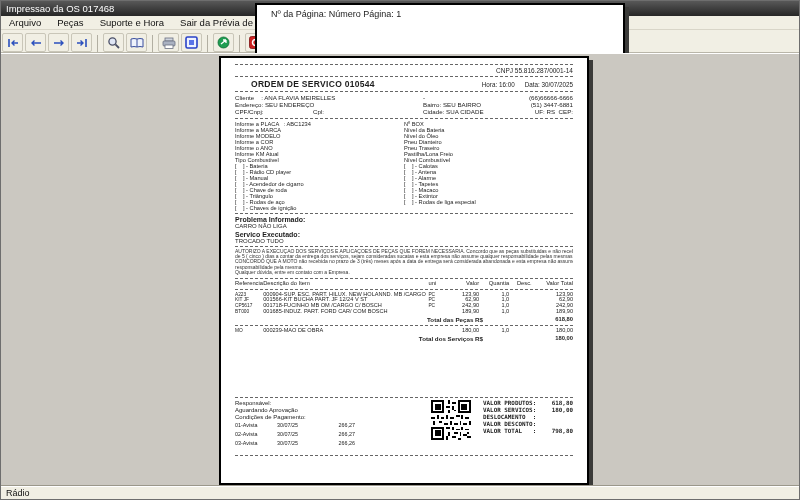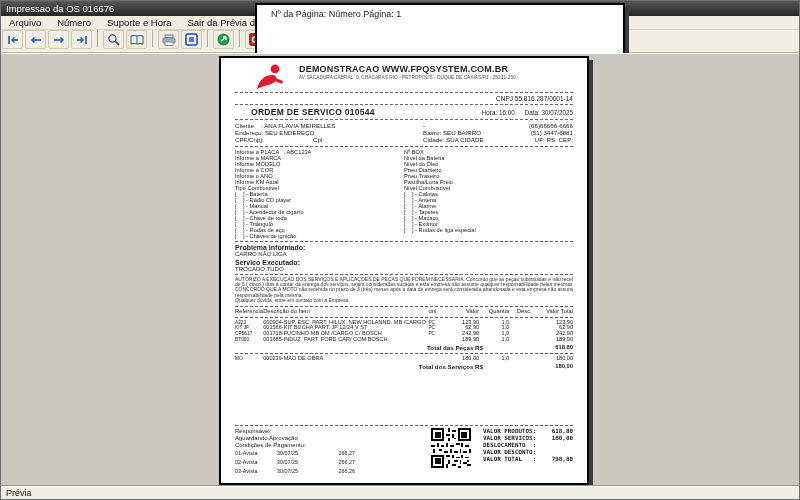--- a/index.html
+++ b/index.html
@@ -7,21 +7,21 @@
   .window { position:relative; width:800px; height:500px; background:#d2cfc8; overflow:hidden; border:1px solid #6e6e6e; }
 
   
   .titlebar { height:15px; background:linear-gradient(#585858,#262626); color:#fff; font-size:9.5px; line-height:15px; padding-left:5px; }
 
   
   .menubar { height:14px; background:#f1efe4; display:flex; align-items:flex-start; font-size:9.5px; color:#111; border-bottom:1px solid #d8d5c8; }
   .menu-item { padding:0 8px; height:14px; line-height:14px; cursor:default; }
 
   
-  .toolbar { height:23px; background:#f1efe4; display:flex; align-items:flex-start; padding:0 0; border-bottom:1px solid #b9b6a9; }
+  .toolbar { height:23px; background:#f1efe4; display:flex; align-items:flex-end; padding:0 0; border-bottom:1px solid #b9b6a9; }
   .tb-btn { width:21px; height:19px; display:flex; align-items:center; justify-content:center; border:1px solid #c9c6b8; border-radius:2px; background:linear-gradient(#fbfaf4,#ecead e0); margin:0 1px; }
   .tb-btn svg { display:block; }
   .tb-sep { width:1px; height:17px; background:#b2afa2; margin:0 4px; }
   .zoom-combo { display:flex; align-items:center; margin-left:28px; }
   .zoom-box { width:22px; height:16px; background:#fff; border:1px solid #828282; font-size:9px; line-height:14px; padding-left:3px; }
   .zoom-arrow { width:13px; height:16px; background:linear-gradient(#f4f3ec,#d9d6c9); border:1px solid #828282; border-left:none; display:flex; align-items:center; justify-content:center; }
   .tb-label { font-size:9px; color:#111; margin-left:7px; }
   .tb-label.page { margin-left:36px; }
 
   
@@ -91,26 +91,26 @@
 
   
   .statusbar { position:absolute; left:0; right:0; bottom:0; height:13px; background:#f1efe4; border-top:1px solid #fff; box-shadow:0 -1px 0 #9b988b; font-size:9px; line-height:13px; padding-left:5px; color:#111; }
 </style>
 </head>
 <body>
 
 <div class="window">
 
   <div class="titlebar">
-    <span>Impressao da OS 016676</span>
+    <span>Impressao da OS 017468</span>
   </div>
 
   <div class="menubar">
     <span class="menu-item">Arquivo</span>
-    <span class="menu-item">Número</span>
+    <span class="menu-item">Peças</span>
     <span class="menu-item">Suporte e Hora</span>
     <span class="menu-item">Sair da Prévia de Impressão</span>
   </div>
 
   <div class="toolbar">
     <div class="tb-btn">
       <span>
           <svg width="14" height="10">
             <path d="M3 1 V9" stroke="#2b50bd" stroke-width="1.6" fill="none"></path>
             <path d="M12 5 H6 M8.5 2.5 L6 5 L8.5 7.5" stroke="#2b50bd" stroke-width="1.4" fill="none"></path>
@@ -201,33 +201,20 @@
           </svg>
         </div>
     </div>
     <span class="tb-label">Nº Zoom</span>
     <span class="tb-label page">Nº da Página: Número Página: 1</span>
   </div>
 
   <div class="preview">
     <div class="page">
 
-      <div class="doc-head">
-        <span class="logo">
-          <svg width="34" height="26" viewBox="0 0 34 26">
-            <circle cx="24" cy="5" r="4.4" fill="#e11b2e"></circle>
-            <path d="M6 25 C8 16, 14 11, 21 11 C24 11, 26 13, 25 16 C24 19, 19 21, 13 22 Z" fill="#e11b2e"></path>
-            <path d="M22 13 L32 17 L31 20 L21 16 Z" fill="#e11b2e"></path>
-          </svg>
-        </span>
-        <div>
-          <div class="co-name">DEMONSTRACAO WWW.FPQSYSTEM.COM.BR</div>
-          <div class="co-addr">AV SACADURA CABRAL, 0, CHACARAS RIO - PETROPOLIS - DUQUE DE CAXIAS/RJ - 25231-230</div>
-        </div>
-      </div>
 
       <div class="dash"></div>
       <div class="cnpj-row">CNPJ 55.816.287/0001-14</div>
       <div class="dash"></div>
 
       <div class="order-row">
         <span class="order-title">ORDEM DE SERVICO 010544</span>
         <span class="order-right">
           <span>Hora: 16:00</span>
           <span>Data: 30/07/2025</span>
@@ -417,16 +404,16 @@
           <div class="ft-row"><span>VALOR TOTAL   :</span><span class="fv">798,80</span></div>
         </div>
       </div>
 
       <div class="dash" style="margin-top:6px"></div>
 
     </div>
   </div>
 
   <div class="statusbar">
-    <span>Prévia</span>
+    <span>Rádio</span>
   </div>
 
 </div>
 
 </body></html>

